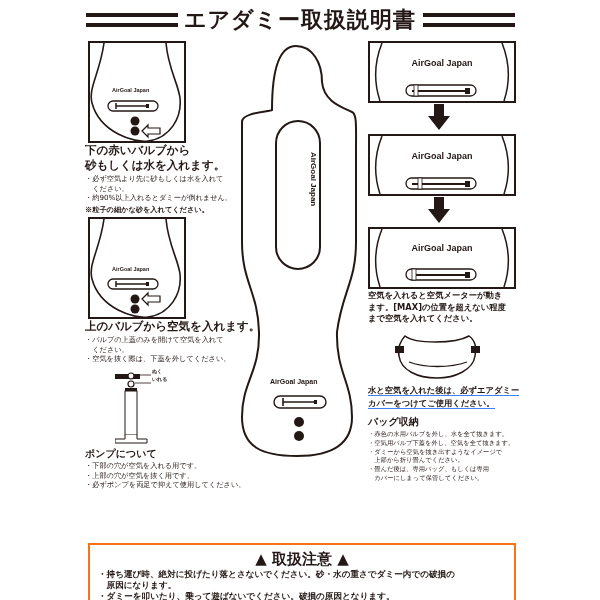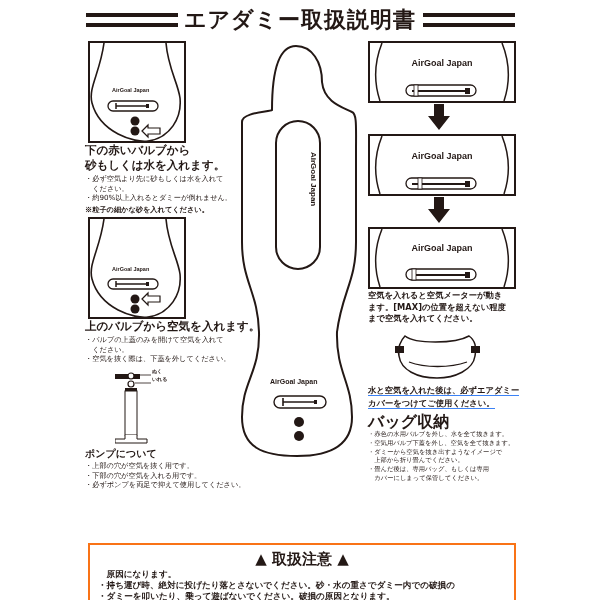--- a/index.html
+++ b/index.html
@@ -89,22 +89,22 @@
   <rect x="10" y="23" width="12" height="44" fill="#fff" stroke="#231815" stroke-width="1"></rect>
   <path d="M10,67 L10,71 L0,71 L0,75 L32,75 L32,71 L22,71 L22,67" fill="#fff" stroke="#231815" stroke-width="1"></path>
   <line x1="20" y1="7" x2="36" y2="7" stroke="#231815" stroke-width="0.8"></line>
   <line x1="20" y1="15" x2="36" y2="15" stroke="#231815" stroke-width="0.8"></line>
 </svg>
 <div class="abs" style="left:152px; top:368px; font-size:5px; font-weight:bold;">ぬく</div>
 <div class="abs" style="left:152px; top:376px; font-size:5px; font-weight:bold;">いれる</div>
 
 <div class="sm-bold" style="left:85px; top:447px; font-size:10px;">ポンプについて</div>
 <div class="bul" style="left:85px; top:461px;">
+  <div>・下部の穴が空気を入れる用です。</div>
   <div>・上部の穴が空気を抜く用です。</div>
-  <div>・下部の穴が空気を入れる用です。</div>
   <div>・必ずポンプを両足で抑えて使用してください。</div>
 </div>
 
 <svg class="abs" style="left:232px; top:42px;" width="130" height="418" viewBox="0 0 130 418">
   <path d="M40,68 C40,20 50,4 64,4 C80,4 90,20 90,40 C92,60 110,65 120,70 C125,72 124,85 124,110 L124,200 C124,240 110,250 105,290 C104,330 120,340 120,375 C120,405 95,414 65,414 C30,414 10,405 10,375 C10,340 28,330 27,290 C26,250 10,240 10,200 L10,80 C10,70 38,70 40,68 Z" fill="#fff" stroke="#231815" stroke-width="2"></path>
   <rect x="44" y="79" width="44" height="148" rx="22" fill="none" stroke="#231815" stroke-width="2"></rect>
   <rect x="42" y="354" width="52" height="12" rx="6" fill="none" stroke="#231815" stroke-width="1.4"></rect>
   <line x1="51" y1="360" x2="84" y2="360" stroke="#231815" stroke-width="1.6"></line>
   <line x1="51" y1="356" x2="51" y2="364" stroke="#231815" stroke-width="1.6"></line>
   <rect x="82" y="358" width="3" height="4" fill="#231815"></rect>
@@ -167,35 +167,35 @@
   <rect x="0" y="16" width="9" height="7" fill="#231815"></rect>
   <rect x="76" y="16" width="9" height="7" fill="#231815"></rect>
   <path d="M14,32 C30,38 55,38 72,32" fill="none" stroke="#231815" stroke-width="1.3"></path>
 </svg>
 
 <div class="sm-bold underline" style="left:368px; top:384px; font-size:8.3px; line-height:13px;">
   <div><span>水と空気を入れた後は、必ずエアダミー</span></div>
   <div><span>カバーをつけてご使用ください。</span></div>
 </div>
 
-<div class="sm-bold" style="left:368px; top:415px; font-size:16px;">バッグ収納</div>
+<div class="sm-bold" style="left:368px; top:415px; font-size:10px;">バッグ収納</div>
 <div class="bul" style="left:368px; top:430px; font-size:6.3px; line-height:8.8px;">
   <div>・赤色の水用バルブを外し、水を全て抜きます。</div>
   <div>・空気用バルブ下蓋を外し、空気を全て抜きます。</div>
   <div>・ダミーから空気を抜き出すようなイメージで</div>
   <div>　上部から折り畳んでください。</div>
   <div>・畳んだ後は、専用バッグ、もしくは専用</div>
   <div>　カバーにしまって保管してください。</div>
 </div>
 
 <div class="caution">
   <div class="caution-title">
     <span>▲</span>
     <span>取扱注意</span>
     <span>▲</span>
   </div>
   <div class="caution-list">
+    <div>・持ち運び時、絶対に投げたり落とさないでください。砂・水の重さでダミー内での破損の</div>
     <div>　原因になります。</div>
-    <div>・持ち運び時、絶対に投げたり落とさないでください。砂・水の重さでダミー内での破損の</div>
     <div>・ダミーを叩いたり、乗って遊ばないでください。破損の原因となります。</div>
     <div style="font-size:7.5px; margin-top:2px;">※以上の行為での破損は保証対象外です。</div>
   </div>
 </div>
 
 </body></html>

